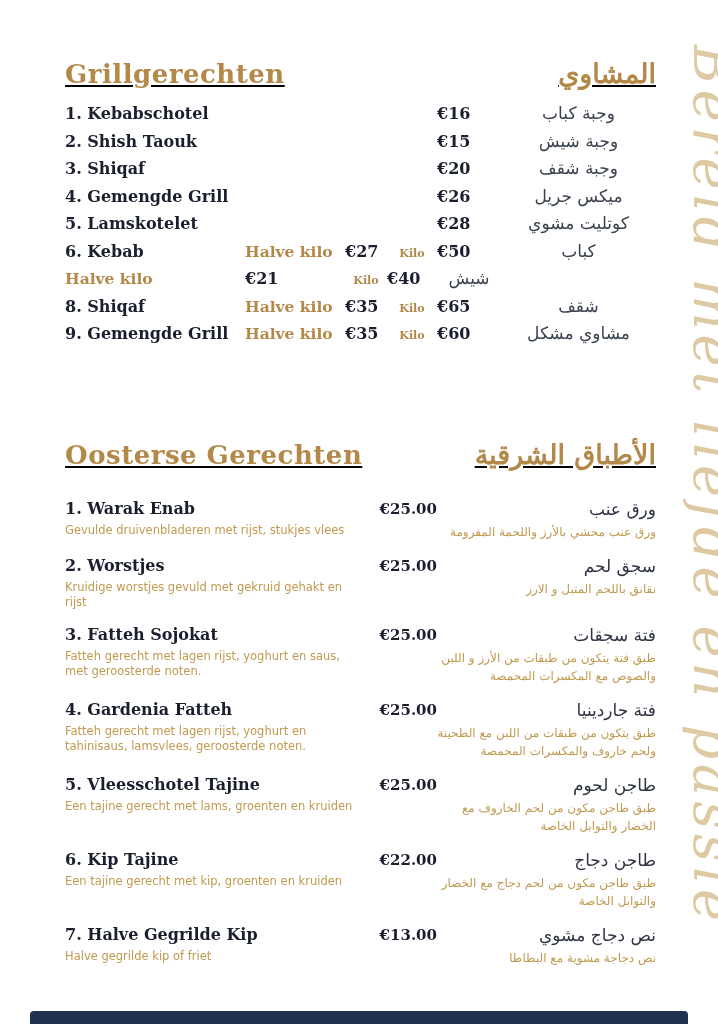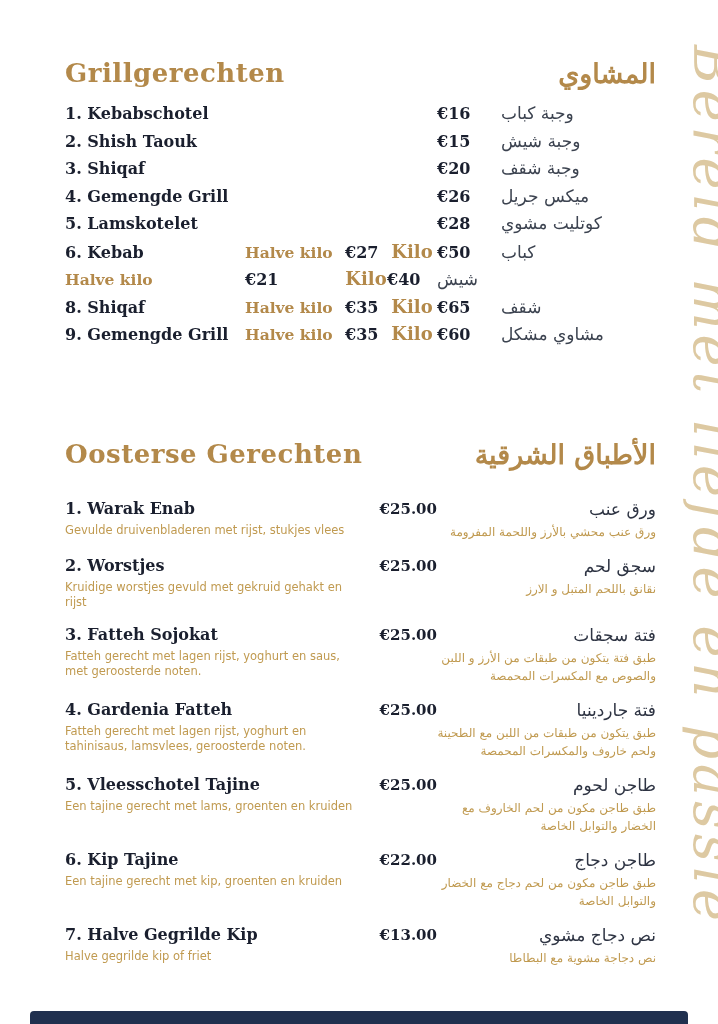--- a/index.html
+++ b/index.html
@@ -21,21 +21,22 @@
   }
   .content {
     position: absolute;
     left: 65px;
     right: 62px;
     top: 58px;
   }
   .section-header {
     display: flex;
     justify-content: space-between;
-    align-items: flex-start;
+    align-items: flex-end;
+    text-decoration: underline;
   }
   .title-nl {
     font-size: 26px;
     font-weight: bold;
     color: var(--gold);
     letter-spacing: 0.5px;
   }
   .title-ar {
     font-size: 27px;
     font-weight: bold;
@@ -44,23 +45,23 @@
   
   .grill-rows { margin-top: 14px; }
   .grill-row {
     display: grid;
     grid-template-columns: 180px 100px 42px 50px 64px 1fr;
     align-items: baseline;
     height: 27.5px;
   }
   .g-name { font-size: 16px; font-weight: bold; color: var(--dark); }
   .g-halve-label { font-size: 15.5px; font-weight: bold; color: var(--gold); }
-  .g-kilo-label { font-size: 18px; font-weight: bold; color: var(--gold); text-align: center; }
+  .g-kilo-label { font-size: 11px; font-weight: bold; color: var(--gold); text-align: center; }
   .g-halve-price, .g-price { font-size: 16px; font-weight: bold; color: var(--dark); }
-  .g-ar { font-size: 17px; color: var(--ar-dark); text-align: left; }
+  .g-ar { font-size: 17px; color: var(--ar-dark); text-align: center; }
   
   .oriental { margin-top: 88px; }
   .o-items { margin-top: 28px; }
   .o-item { display: flex; align-items: flex-start; margin-bottom: 14px; }
   .o-left { width: 300px; }
   .o-name { font-size: 16px; font-weight: bold; color: var(--dark); line-height: 22px; }
   .o-desc {
     font-family: "DejaVu Sans", sans-serif;
     font-size: 11.5px;
     color: var(--gold-desc);

